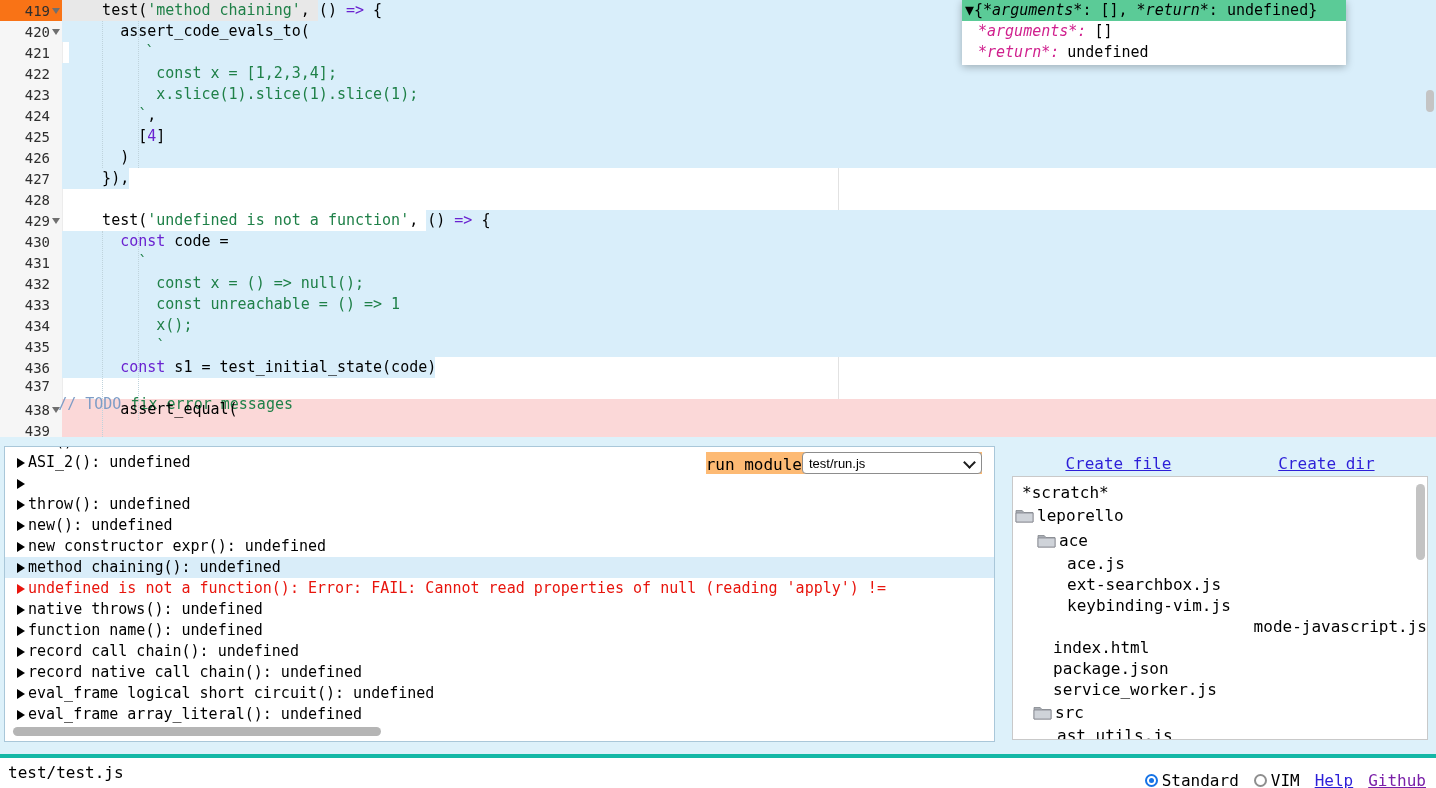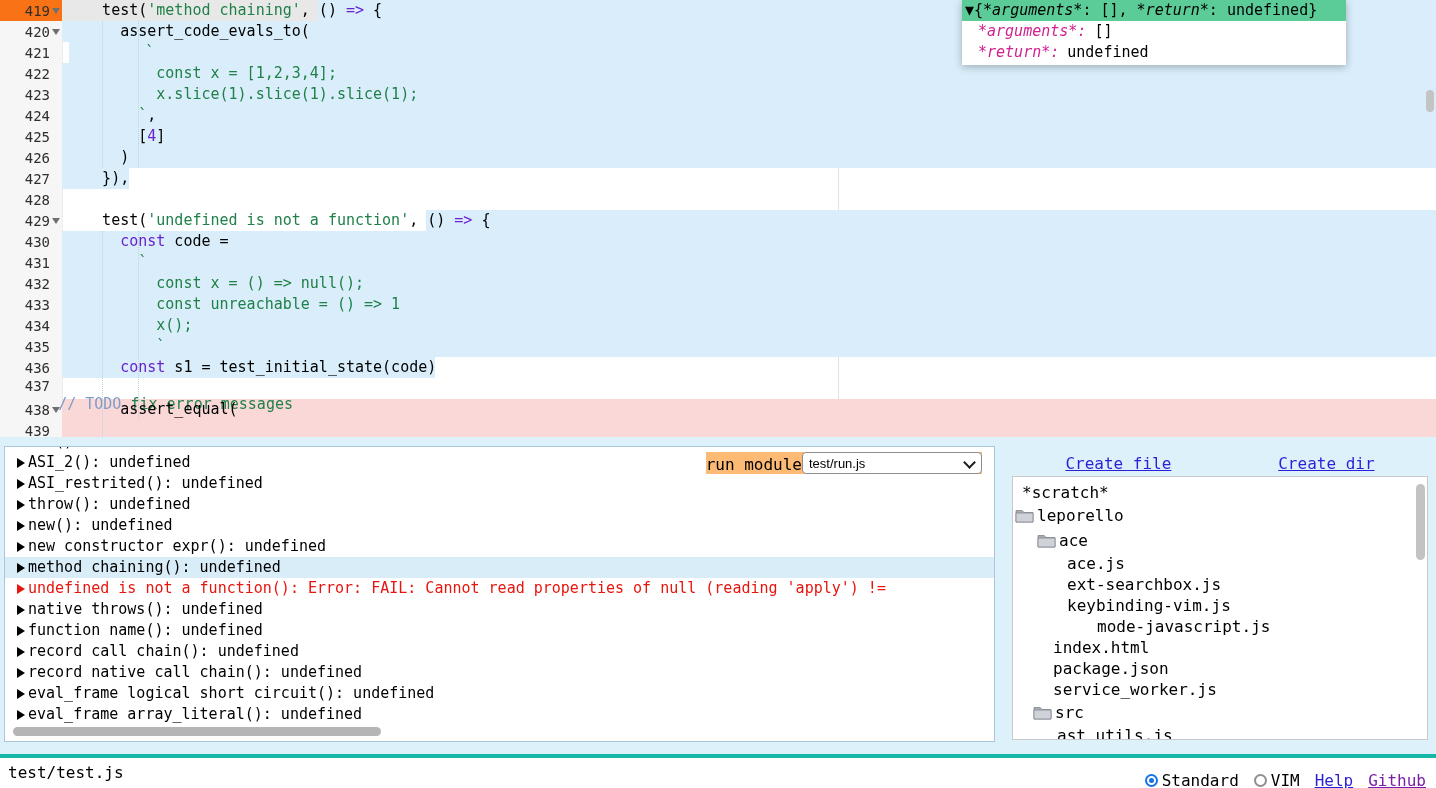--- a/index.html
+++ b/index.html
@@ -306,21 +306,21 @@
   <div class="tt-body" id="tt-body">
       <div class="ttrow"><span class="ttkey">*arguments*:</span><span class="ttval">[]</span></div>
       <div class="ttrow"><span class="ttkey">*return*:</span><span class="ttval">undefined</span></div>
     </div>
 </div>
 
 <div class="console">
   <div class="console-list" id="console-list">
       <div class="crow"><span class="ctri"></span><span>ASI(): undefined</span></div>
       <div class="crow"><span class="ctri"></span><span>ASI_2(): undefined</span></div>
-      <div class="crow"><span class="ctri"></span><span>ASI_restrited(): undefined</span></div>
+      <div class="crow"><span class="ctri"></span></div>
       <div class="crow"><span class="ctri"></span><span>throw(): undefined</span></div>
       <div class="crow"><span class="ctri"></span><span>new(): undefined</span></div>
       <div class="crow"><span class="ctri"></span><span>new constructor expr(): undefined</span></div>
       <div class="crow sel"><span class="ctri"></span><span>method chaining(): undefined</span></div>
       <div class="crow err"><span class="ctri"></span><span>undefined is not a function(): Error: FAIL: Cannot read properties of null (reading 'apply') !=</span></div>
       <div class="crow"><span class="ctri"></span><span>native throws(): undefined</span></div>
       <div class="crow"><span class="ctri"></span><span>function name(): undefined</span></div>
       <div class="crow"><span class="ctri"></span><span>record call chain(): undefined</span></div>
       <div class="crow"><span class="ctri"></span><span>record native call chain(): undefined</span></div>
       <div class="crow"><span class="ctri"></span><span>eval_frame logical short circuit(): undefined</span></div>
@@ -349,21 +349,21 @@
             <path d="M1 2.5 h6.2 l1.8 2 h9 v9.5 h-17 z" fill="#a9adb4" stroke="#83878d" stroke-width="0.8"></path>
             <path d="M1 5 h17 v9 h-17 z" fill="#cfd3d9" stroke="#83878d" stroke-width="0.8"></path>
           </svg></span><span>leporello</span></div>
       <div class="trow dir" style="padding-left: 24px;"><span class="ficon"><svg width="19" height="15" viewBox="0 0 19 15">
             <path d="M1 2.5 h6.2 l1.8 2 h9 v9.5 h-17 z" fill="#a9adb4" stroke="#83878d" stroke-width="0.8"></path>
             <path d="M1 5 h17 v9 h-17 z" fill="#cfd3d9" stroke="#83878d" stroke-width="0.8"></path>
           </svg></span><span>ace</span></div>
       <div class="trow" style="padding-left: 54px;"><span>ace.js</span></div>
       <div class="trow" style="padding-left: 54px;"><span>ext-searchbox.js</span></div>
       <div class="trow" style="padding-left: 54px;"><span>keybinding-vim.js</span></div>
-      <div class="trow" style="padding-left: 84px;"><span>mode-javascript.js</span></div>
+      <div class="trow" style="padding-left: 54px; justify-content: flex-end;"><span>mode-javascript.js</span></div>
       <div class="trow" style="padding-left: 40px;"><span>index.html</span></div>
       <div class="trow" style="padding-left: 40px;"><span>package.json</span></div>
       <div class="trow" style="padding-left: 40px;"><span>service_worker.js</span></div>
       <div class="trow dir" style="padding-left: 20px;"><span class="ficon"><svg width="19" height="15" viewBox="0 0 19 15">
             <path d="M1 2.5 h6.2 l1.8 2 h9 v9.5 h-17 z" fill="#a9adb4" stroke="#83878d" stroke-width="0.8"></path>
             <path d="M1 5 h17 v9 h-17 z" fill="#cfd3d9" stroke="#83878d" stroke-width="0.8"></path>
           </svg></span><span>src</span></div>
       <div class="trow" style="padding-left: 44px;"><span>ast_utils.js</span></div>
     </div>
   <div class="vscroll2"></div>

